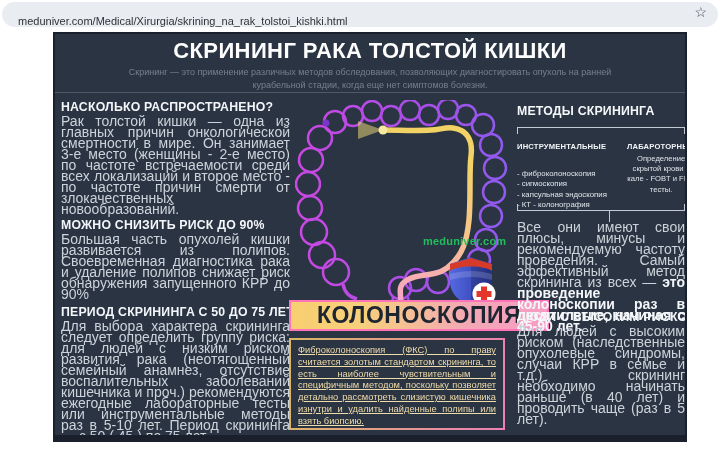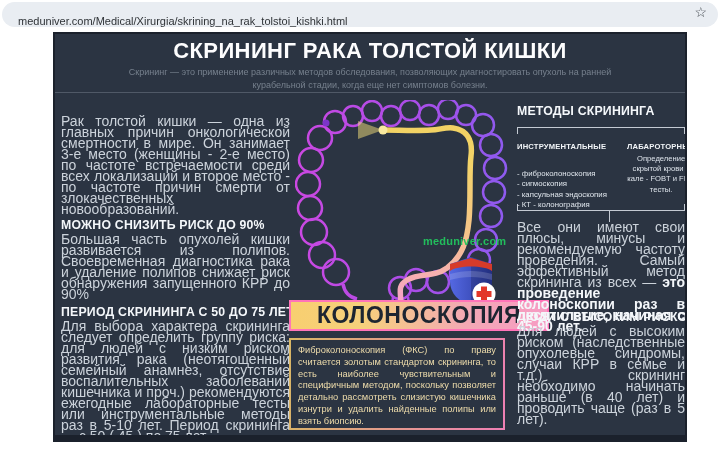--- a/index.html
+++ b/index.html
@@ -42,39 +42,40 @@
   .colon-svg { position:absolute; left:240px; top:66px; width:220px; height:205px; }
   .watermark { position:absolute; left:368px; top:201px; font-size:11px; font-weight:bold; color:#22c55e; opacity:0.95; letter-spacing:0.2px; }
   .shield-svg { position:absolute; left:389px; top:221px; width:54px; height:52px; }
 
   .colono-title-box { position:absolute; left:234px; top:266px; width:260px; height:31px;
       background:linear-gradient(90deg,#f8cf70 0%,#f6d07c 28%,#f3a9b4 68%,#f79bc4 100%);
       border:2px solid #ff74b8; display:flex; align-items:center; justify-content:center;
       font-size:23px; font-weight:bold; color:#1d2531; letter-spacing:0.5px; }
   .colono-body-box { position:absolute; left:234px; top:304px; width:216px; height:92px;
       border:2px solid; border-image:linear-gradient(100deg,#d9b765,#ef7fb4) 1;
-      padding:5px 7px; font-size:9.3px; line-height:11.8px; color:#eedcab; text-align:justify; overflow:hidden; }
+      padding:5px 7px; font-size:9.3px; line-height:11.8px; color:#eedcab; text-align:justify; overflow:hidden;text-decoration:underline; }
 </style>
 </head>
 <body>
 
 <div class="page">
 
   <div class="addr-bar">
     <span class="addr-url">meduniver.com/Medical/Xirurgia/skrining_na_rak_tolstoi_kishki.html</span>
   </div>
   <span class="addr-star">☆</span>
 
   <div class="info">
 
     <div class="ig-title">СКРИНИНГ РАКА ТОЛСТОЙ КИШКИ</div>
     <div class="ig-sub">Скрининг — это применение различных методов обследования, позволяющих диагностировать опухоль на ранней курабельной стадии, когда еще нет симптомов болезни.</div>
     <div class="ig-divider"></div>
 
     <div class="col-left">
+      <div class="abs h" style="top:66px;">НАСКОЛЬКО РАСПРОСТРАНЕНО?</div>
       <div class="abs p" style="top:82px;">Рак толстой кишки — одна из главных причин онкологической смертности в мире. Он занимает 3-е место (женщины - 2-е место) по частоте встречаемости среди всех локализаций и второе место - по частоте причин смерти от злокачественных новообразований.</div>
 
       <div class="abs h" style="top:184px;">МОЖНО СНИЗИТЬ РИСК ДО 90%</div>
       <div class="abs p" style="top:200px;">Большая часть опухолей кишки развивается из полипов. Своевременная диагностика рака и удаление полипов снижает риск обнаружения запущенного КРР до 90%</div>
 
       <div class="abs h" style="top:271px;">ПЕРИОД СКРИНИНГА С 50 ДО 75 ЛЕТ</div>
       <div class="abs p" style="top:287px;">Для выбора характера скрининга следует определить группу риска: для людей с низким риском развития рака (неотягощенный семейный анамнез, отсутствие воспалительных заболеваний кишечника и проч.) рекомендуются ежегодные лабораторные тесты или инструментальные методы раз в 5-10 лет. Период скрининга — с 50 ( 45 ) по 75 лет.</div>
     </div>
 
     <svg class="colon-svg" viewBox="0 0 220 205">

